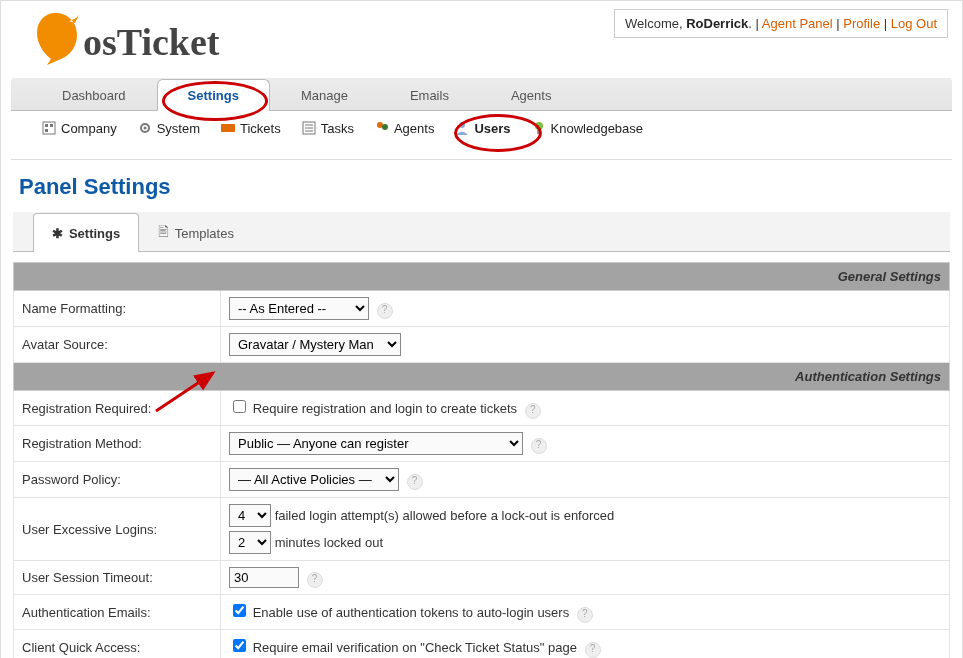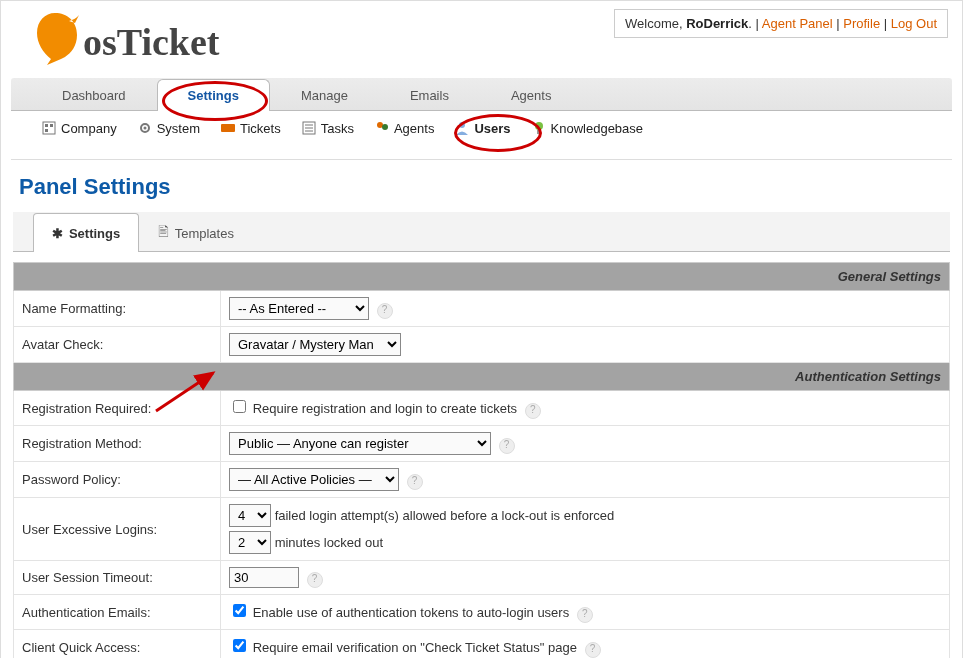--- a/index.html
+++ b/index.html
@@ -255,40 +255,40 @@
             <th class="section" colspan="2">General Settings</th>
           </tr>
       <tr>
         <td class="lbl">Name Formatting:</td>
         <td>
           <select style="width:140px"><option>-- As Entered --</option></select>
           <span class="help-ico">?</span>
         </td>
       </tr>
       <tr>
-        <td class="lbl">Avatar Check:</td>
+        <td class="lbl">Avatar Source:</td>
         <td>
           <select style="width:172px"><option>Gravatar / Mystery Man</option></select>
         </td>
       </tr>
       <tr>
             <th class="section" colspan="2">Authentication Settings</th>
           </tr>
       <tr>
         <td class="lbl">Registration Required:</td>
         <td>
           <input type="checkbox" style="">
           <span>Require registration and login to create tickets</span>
           <span class="help-ico">?</span>
         </td>
       </tr>
       <tr>
         <td class="lbl">Registration Method:</td>
         <td>
-          <select style="width:262px"><option>Public — Anyone can register</option></select>
+          <select style="width:294px"><option>Public — Anyone can register</option></select>
           <span class="help-ico">?</span>
         </td>
       </tr>
       <tr>
         <td class="lbl">Password Policy:</td>
         <td>
           <select style="width:170px"><option>— All Active Policies —</option></select>
           <span class="help-ico">?</span>
         </td>
       </tr>

